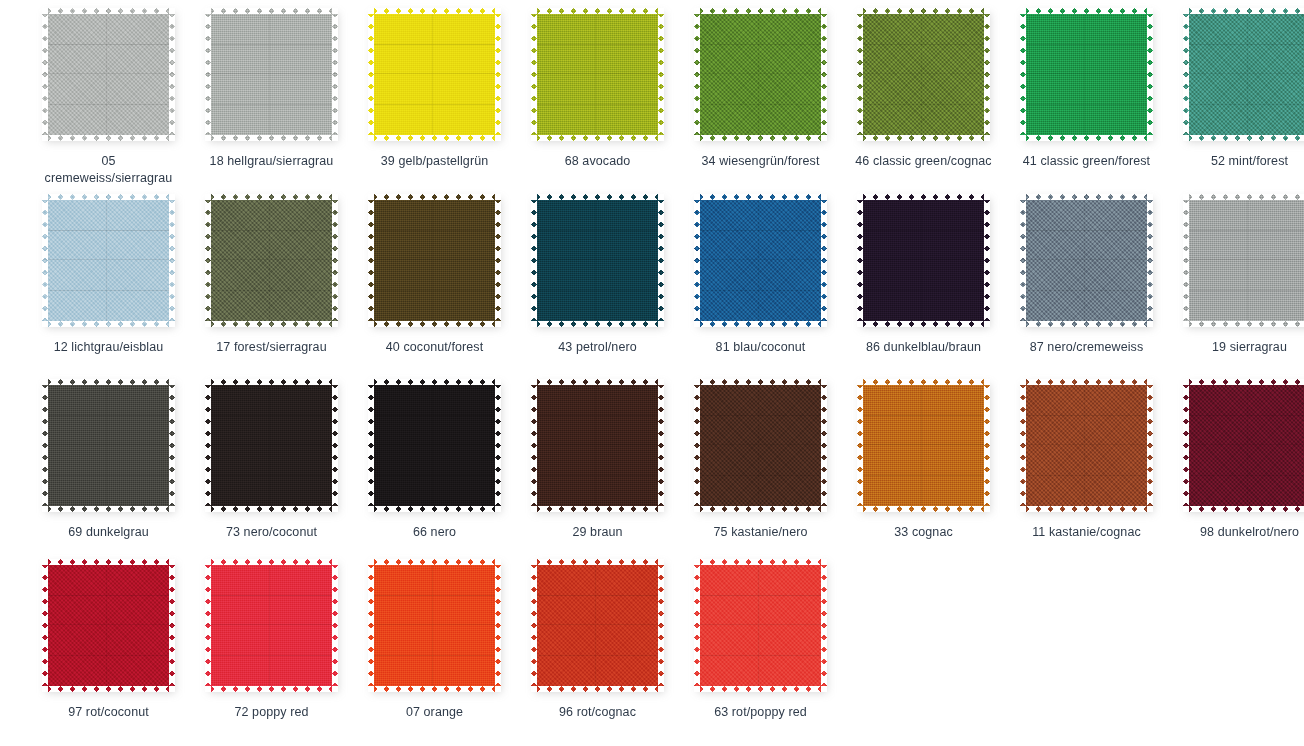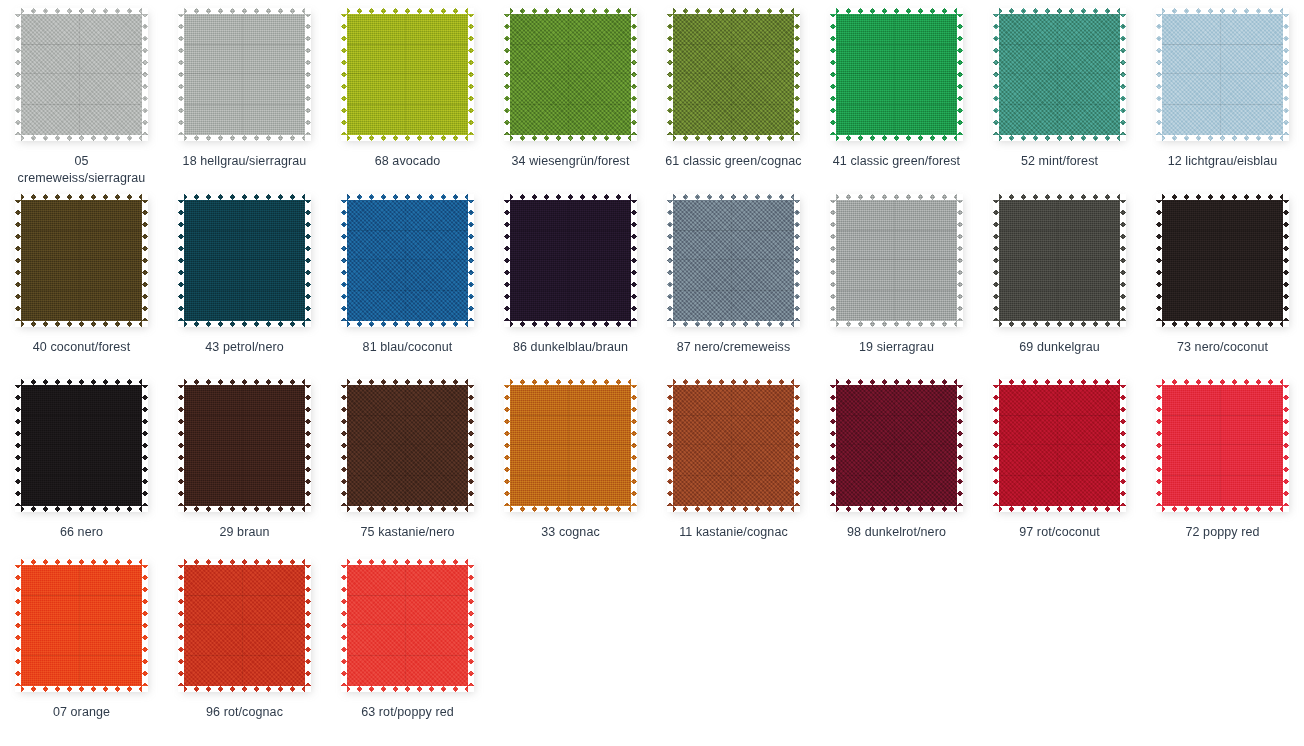--- a/index.html
+++ b/index.html
@@ -16,20 +16,21 @@
     overflow: hidden;
   }
 
   #swatch-grid {
     display: grid;
     grid-template-columns: repeat(8, 163px);
     grid-template-rows: 186px 185px 180px 195px;
     width: 1304px;
     height: 746px;
     box-sizing: border-box;
+    padding-left: 27px;
   }
 
   .swatch-cell {
     position: relative;
     display: flex;
     flex-direction: column;
     align-items: center;
     box-sizing: border-box;
     padding-top: 8px;
   }
@@ -185,20 +186,34 @@
         <div class="pink-edge top"></div>
         <div class="pink-edge bottom"></div>
         <div class="pink-edge left"></div>
         <div class="pink-edge right"></div>
       </div>
       <div class="swatch-label">18 hellgrau/sierragrau</div>
     </div>
     <div class="swatch-cell">
       <div class="swatch-wrap">
         <div class="swatch-shadow"></div>
+        <div class="swatch" style="background: rgb(232, 218, 16);">
+          <div class="weave"></div>
+          <div class="creases"></div>
+        </div>
+        <div class="pink-edge top"></div>
+        <div class="pink-edge bottom"></div>
+        <div class="pink-edge left"></div>
+        <div class="pink-edge right"></div>
+      </div>
+      <div class="swatch-label">39 gelb/pastellgrün</div>
+    </div>
+    <div class="swatch-cell">
+      <div class="swatch-wrap">
+        <div class="swatch-shadow"></div>
         <div class="swatch" style="background: rgb(154, 174, 28);">
           <div class="weave"></div>
           <div class="creases"></div>
         </div>
         <div class="pink-edge top"></div>
         <div class="pink-edge bottom"></div>
         <div class="pink-edge left"></div>
         <div class="pink-edge right"></div>
       </div>
       <div class="swatch-label">68 avocado</div>
@@ -222,21 +237,21 @@
         <div class="swatch-shadow"></div>
         <div class="swatch" style="background: rgb(102, 127, 47);">
           <div class="weave dots"></div>
           <div class="creases"></div>
         </div>
         <div class="pink-edge top"></div>
         <div class="pink-edge bottom"></div>
         <div class="pink-edge left"></div>
         <div class="pink-edge right"></div>
       </div>
-      <div class="swatch-label">61 classic green/cognac</div>
+      <div class="swatch-label">46 classic green/cognac</div>
     </div>
     <div class="swatch-cell">
       <div class="swatch-wrap">
         <div class="swatch-shadow"></div>
         <div class="swatch" style="background: rgb(29, 148, 72);">
           <div class="weave"></div>
           <div class="creases"></div>
         </div>
         <div class="pink-edge top"></div>
         <div class="pink-edge bottom"></div>
@@ -269,20 +284,34 @@
         <div class="pink-edge top"></div>
         <div class="pink-edge bottom"></div>
         <div class="pink-edge left"></div>
         <div class="pink-edge right"></div>
       </div>
       <div class="swatch-label">12 lichtgrau/eisblau</div>
     </div>
     <div class="swatch-cell">
       <div class="swatch-wrap">
         <div class="swatch-shadow"></div>
+        <div class="swatch" style="background: rgb(95, 102, 73);">
+          <div class="weave dots"></div>
+          <div class="creases"></div>
+        </div>
+        <div class="pink-edge top"></div>
+        <div class="pink-edge bottom"></div>
+        <div class="pink-edge left"></div>
+        <div class="pink-edge right"></div>
+      </div>
+      <div class="swatch-label">17 forest/sierragrau</div>
+    </div>
+    <div class="swatch-cell">
+      <div class="swatch-wrap">
+        <div class="swatch-shadow"></div>
         <div class="swatch" style="background: rgb(75, 61, 28);">
           <div class="weave"></div>
           <div class="creases"></div>
         </div>
         <div class="pink-edge top"></div>
         <div class="pink-edge bottom"></div>
         <div class="pink-edge left"></div>
         <div class="pink-edge right"></div>
       </div>
       <div class="swatch-label">40 coconut/forest</div>

